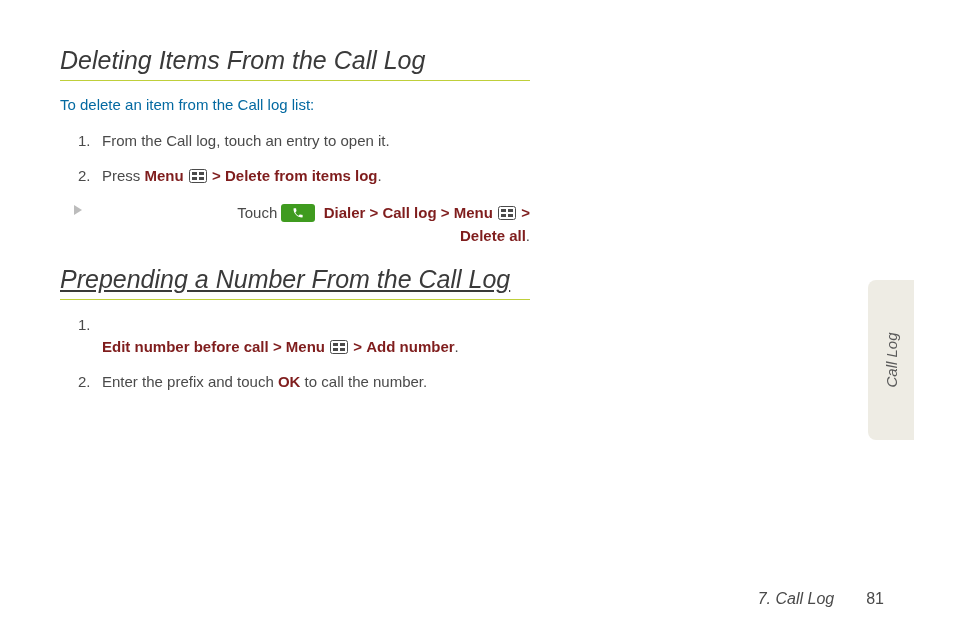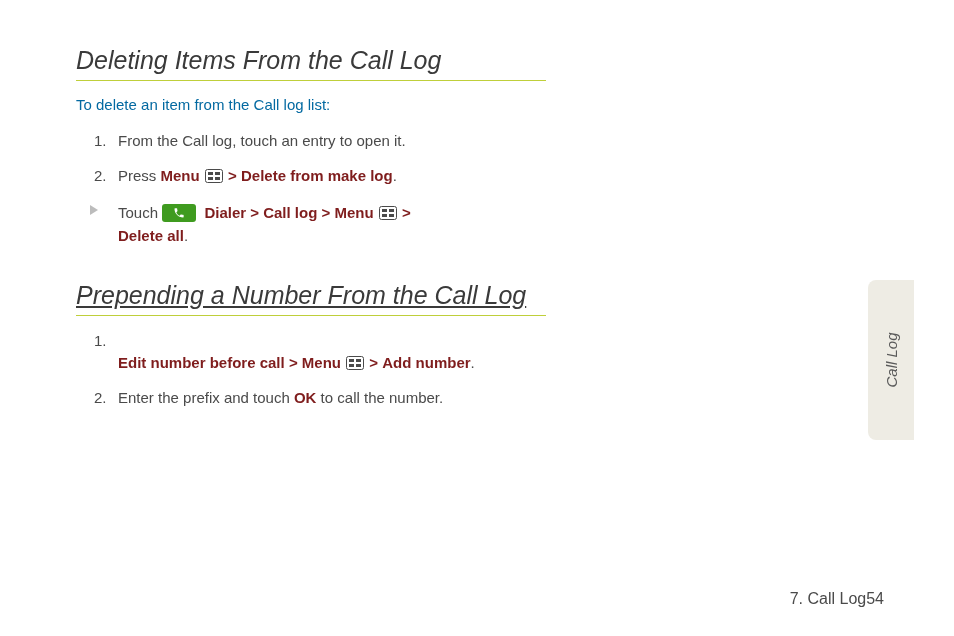--- a/index.html
+++ b/index.html
@@ -11,21 +11,21 @@
     font-family: Arial, Helvetica, sans-serif;
     color: #4a4a4a;
     position: relative;
     overflow: hidden;
   }
   .page {
     position: relative;
     width: 100%;
     height: 100%;
     box-sizing: border-box;
-    padding: 45px 70px 0 76px;
+    padding: 45px 70px 0 60px;
   }
   .content {
     width: 470px;
   }
   h2.section-heading {
     font-style: italic;
     font-weight: 400;
     font-size: 25px;
     color: #3a3a3a;
     margin: 0 0 4px 0;
@@ -57,21 +57,22 @@
     margin-bottom: 14px;
   }
   ol.steps > li .num {
     position: absolute;
     left: 18px;
     top: 0;
   }
   ul.bullet {
     list-style: none;
     padding: 0;
-    margin: 0 0 32px 0;
+    margin: 0 0 16px 0;
+    text-align: right;
   }
   ul.bullet > li {
     font-size: 15px;
     line-height: 1.55;
     color: #4a4a4a;
     padding-left: 42px;
     position: relative;
     margin-bottom: 10px;
   }
   .tri {
@@ -131,21 +132,21 @@
     color: #5a5a5a;
     white-space: nowrap;
   }
   .footer {
     position: absolute;
     bottom: 28px;
     right: 70px;
     font-size: 16px;
     color: #4a4a4a;
   }
-  .footer .chapter { }
+  .footer .chapter { font-style: italic; margin-right: 32px; }
   .spacer-top-2 { margin-top: 28px; text-decoration: underline; }
 </style>
 </head>
 <body>
 
 <div class="page">
 
   <div class="content">
 
     <h2 class="section-heading">Deleting Items From the Call Log</h2>
@@ -164,21 +165,21 @@
         <span class="menu-icon">
           <svg width="18" height="14" viewBox="0 0 18 14">
               <rect x="0.5" y="0.5" width="17" height="13" rx="2" fill="none" stroke="#4a4a4a" stroke-width="1"></rect>
               <rect x="3" y="3" width="5" height="3" fill="#4a4a4a"></rect>
               <rect x="10" y="3" width="5" height="3" fill="#4a4a4a"></rect>
               <rect x="3" y="8" width="5" height="3" fill="#4a4a4a"></rect>
               <rect x="10" y="8" width="5" height="3" fill="#4a4a4a"></rect>
             </svg>
         </span>
         <span class="bold chev">&gt;</span>
-        <span class="bold">Delete from make log</span><span>.</span>
+        <span class="bold">Delete from items log</span><span>.</span>
       </li>
     </ol>
 
 
     <ul class="bullet">
       <li>
         <span class="tri"></span>
         <span>Touch </span>
         <span class="dialer-icon">
           <svg width="12" height="12" viewBox="0 0 24 24">
@@ -233,16 +234,16 @@
       </li>
     </ol>
 
   </div>
 
   <div class="side-tab">
     <span>Call Log</span>
   </div>
 
   <div class="footer">
-    <span class="chapter">7. Call Log</span><span>54</span>
+    <span class="chapter">7. Call Log</span><span>81</span>
   </div>
 
 </div>
 
 </body></html>

